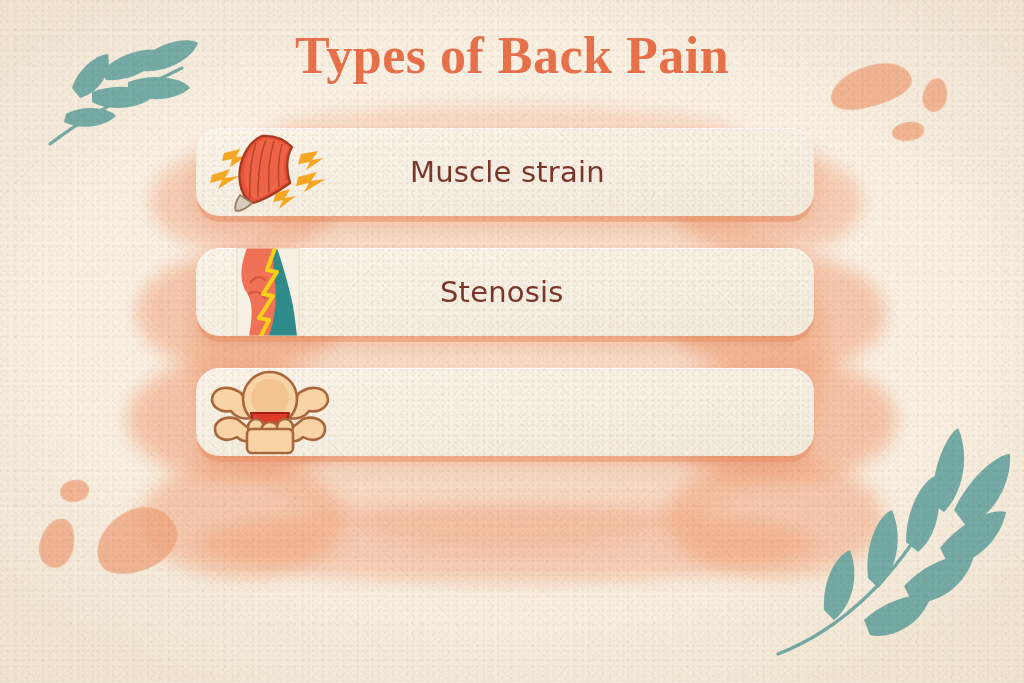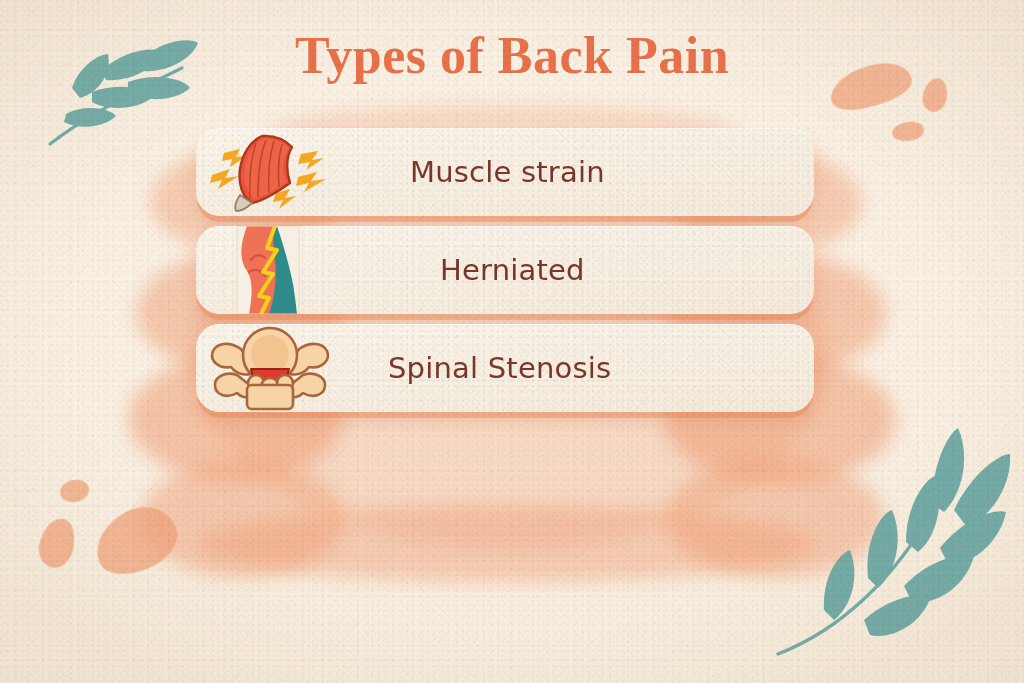--- a/index.html
+++ b/index.html
@@ -75,21 +75,21 @@
     line-height:1.08;
     text-shadow:0 1px 0 rgba(255,255,255,.5);
   }
 
   
   .list { position:absolute; left:196px; top:128px; width:618px; }
 
   .card {
     position:relative;
     height:88px;
-    margin-bottom:10px;
+    margin-bottom:32px;
     border-radius:24px;
     background:linear-gradient(175deg,#faf4ea 0%, #f6efe3 55%, #f3ebdd 100%);
     box-shadow:
       0 7px 0 -1px rgba(232,132,86,.40),
       0 10px 16px rgba(225,125,80,.26),
       inset 0 1px 0 rgba(255,255,255,.75);
     display:flex; align-items:center;
     overflow:hidden;
   }
   .card::after{
@@ -217,41 +217,40 @@
             <rect x="14" y="0" width="62" height="88" fill="#f6efe3"></rect>
             <path d="M24 0 C18 16 16 30 22 42 C30 52 30 66 26 88 L70 88 C68 66 66 46 60 28 C56 14 54 6 52 0 Z" fill="#ef7257"></path>
             <path d="M54 0 C60 18 66 38 70 58 C72 70 73 80 74 88 L46 88 C52 70 54 52 52 34 C50 20 50 8 50 0 Z" fill="#2f8a8a"></path>
             <path d="M28 34 C32 28 38 28 42 32" stroke="#d9543c" stroke-width="2.4" fill="none" stroke-linecap="round"></path>
             <path d="M26 46 C32 42 38 44 42 50" stroke="#d9543c" stroke-width="2.4" fill="none" stroke-linecap="round"></path>
             <path d="M52 0 L44 22 L54 24 L40 46 L50 48 L36 70 L46 72 L38 88" stroke="#f7d117" stroke-width="4" fill="none" stroke-linejoin="round" stroke-linecap="round"></path>
           </g>
           <rect x="14" y="0" width="62" height="88" fill="none" stroke="#ecd6bf" stroke-width="1"></rect>
         </svg>
       </div>
-      <div class="card-label lbl-3">Herniated</div>
+      <div class="card-label lbl-3">Stenosis</div>
     </div>
 
     <div class="card">
       <div class="card-icon">
         <svg width="126" height="86" viewBox="0 0 126 86">
           <g stroke="#a9663a" stroke-width="2.6" stroke-linejoin="round">
             <path d="M34 24 C22 16 10 18 6 26 C2 36 12 44 24 42 C30 50 42 52 48 46 Z" fill="#f8d3a6"></path>
             <path d="M92 24 C104 16 116 18 120 26 C124 36 114 44 102 42 C96 50 84 52 78 46 Z" fill="#f8d3a6"></path>
             <path d="M30 50 C18 46 8 52 8 60 C8 70 20 74 30 68 C36 74 46 74 50 66 Z" fill="#f8d3a6"></path>
             <path d="M96 50 C108 46 118 52 118 60 C118 70 106 74 96 68 C90 74 80 74 76 66 Z" fill="#f8d3a6"></path>
             <circle cx="63" cy="30" r="27" fill="#f8d3a6"></circle>
             <circle cx="63" cy="29" r="19" fill="#f3c48f" stroke="none"></circle>
             <path d="M44 44 C46 54 50 60 56 62 L70 62 C76 60 80 54 82 44 Z" fill="#e03b2a" stroke="#9c2417" stroke-width="2"></path>
             <circle cx="49" cy="58" r="8" fill="#f8d3a6"></circle>
             <circle cx="63" cy="62" r="9" fill="#f8d3a6"></circle>
             <circle cx="78" cy="58" r="8" fill="#f8d3a6"></circle>
             <rect x="40" y="60" width="46" height="24" rx="5" fill="#f8d3a6"></rect>
           </g>
         </svg>
       </div>
-      <div class="card-label lbl-4">Spinal Stenosis</div>
     </div>
 
   </div>
 
   <div class="grain"></div>
   <div class="vignette"></div>
 </div>
 
 </body></html>

